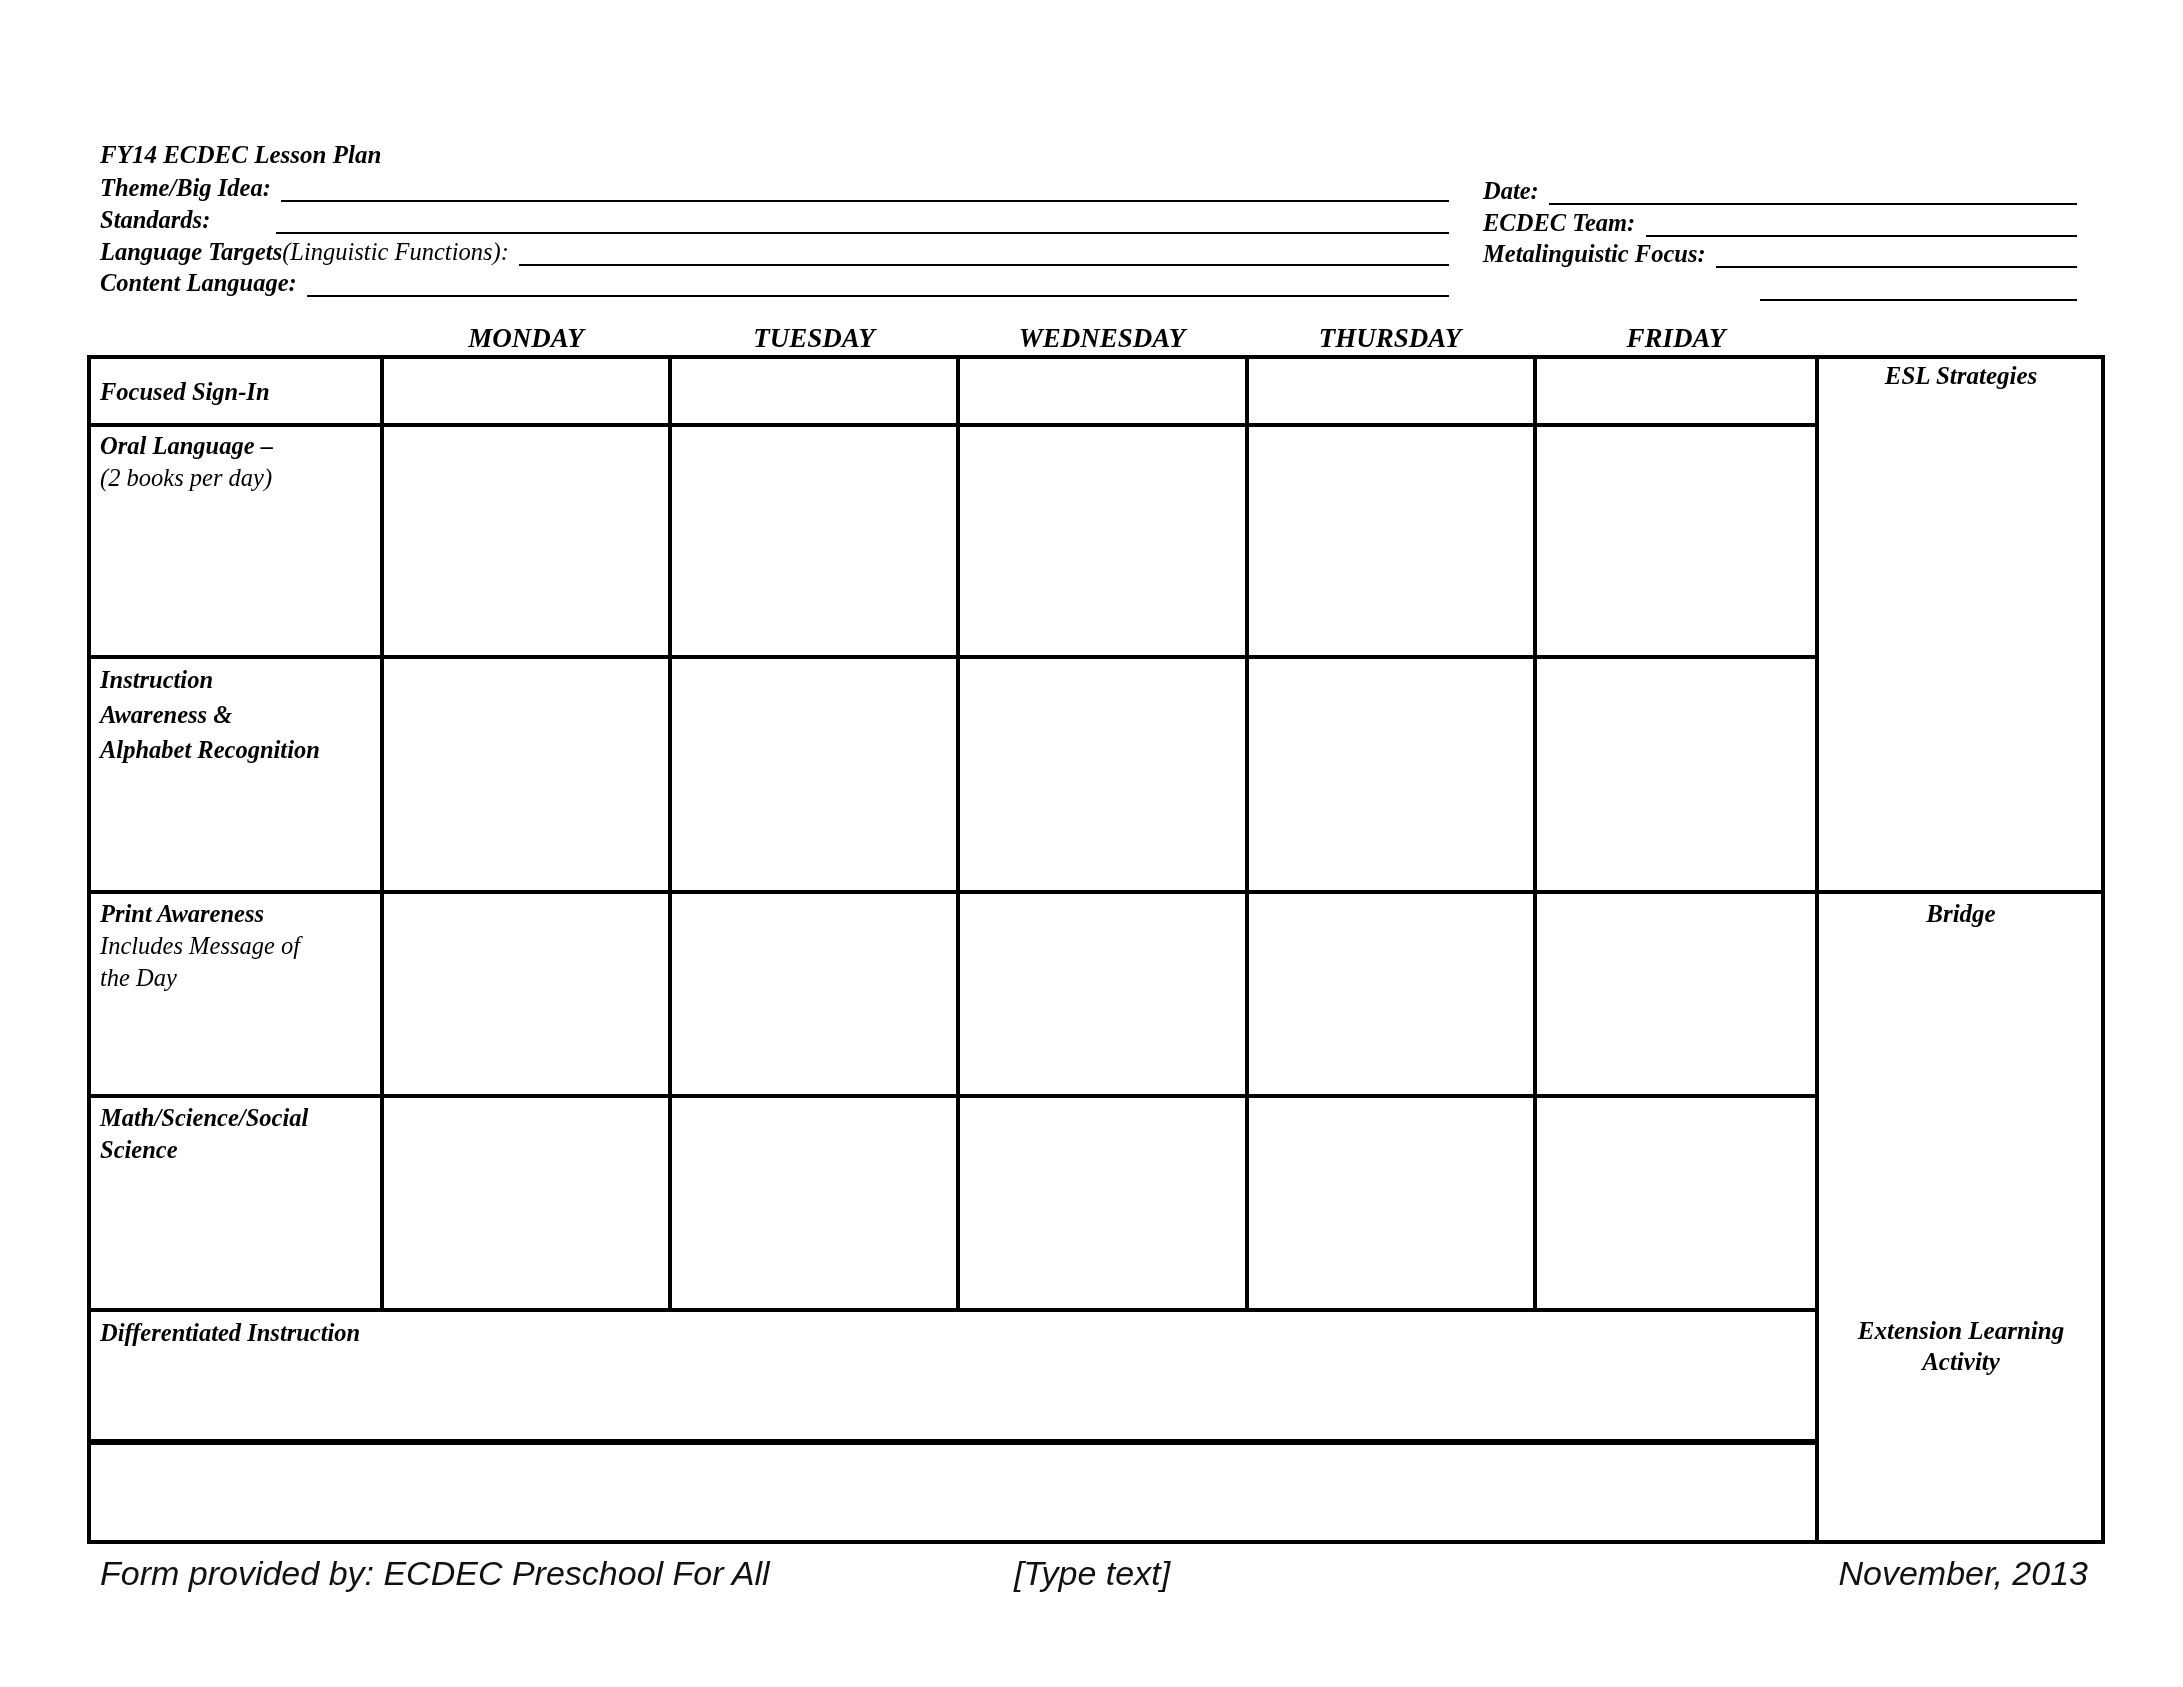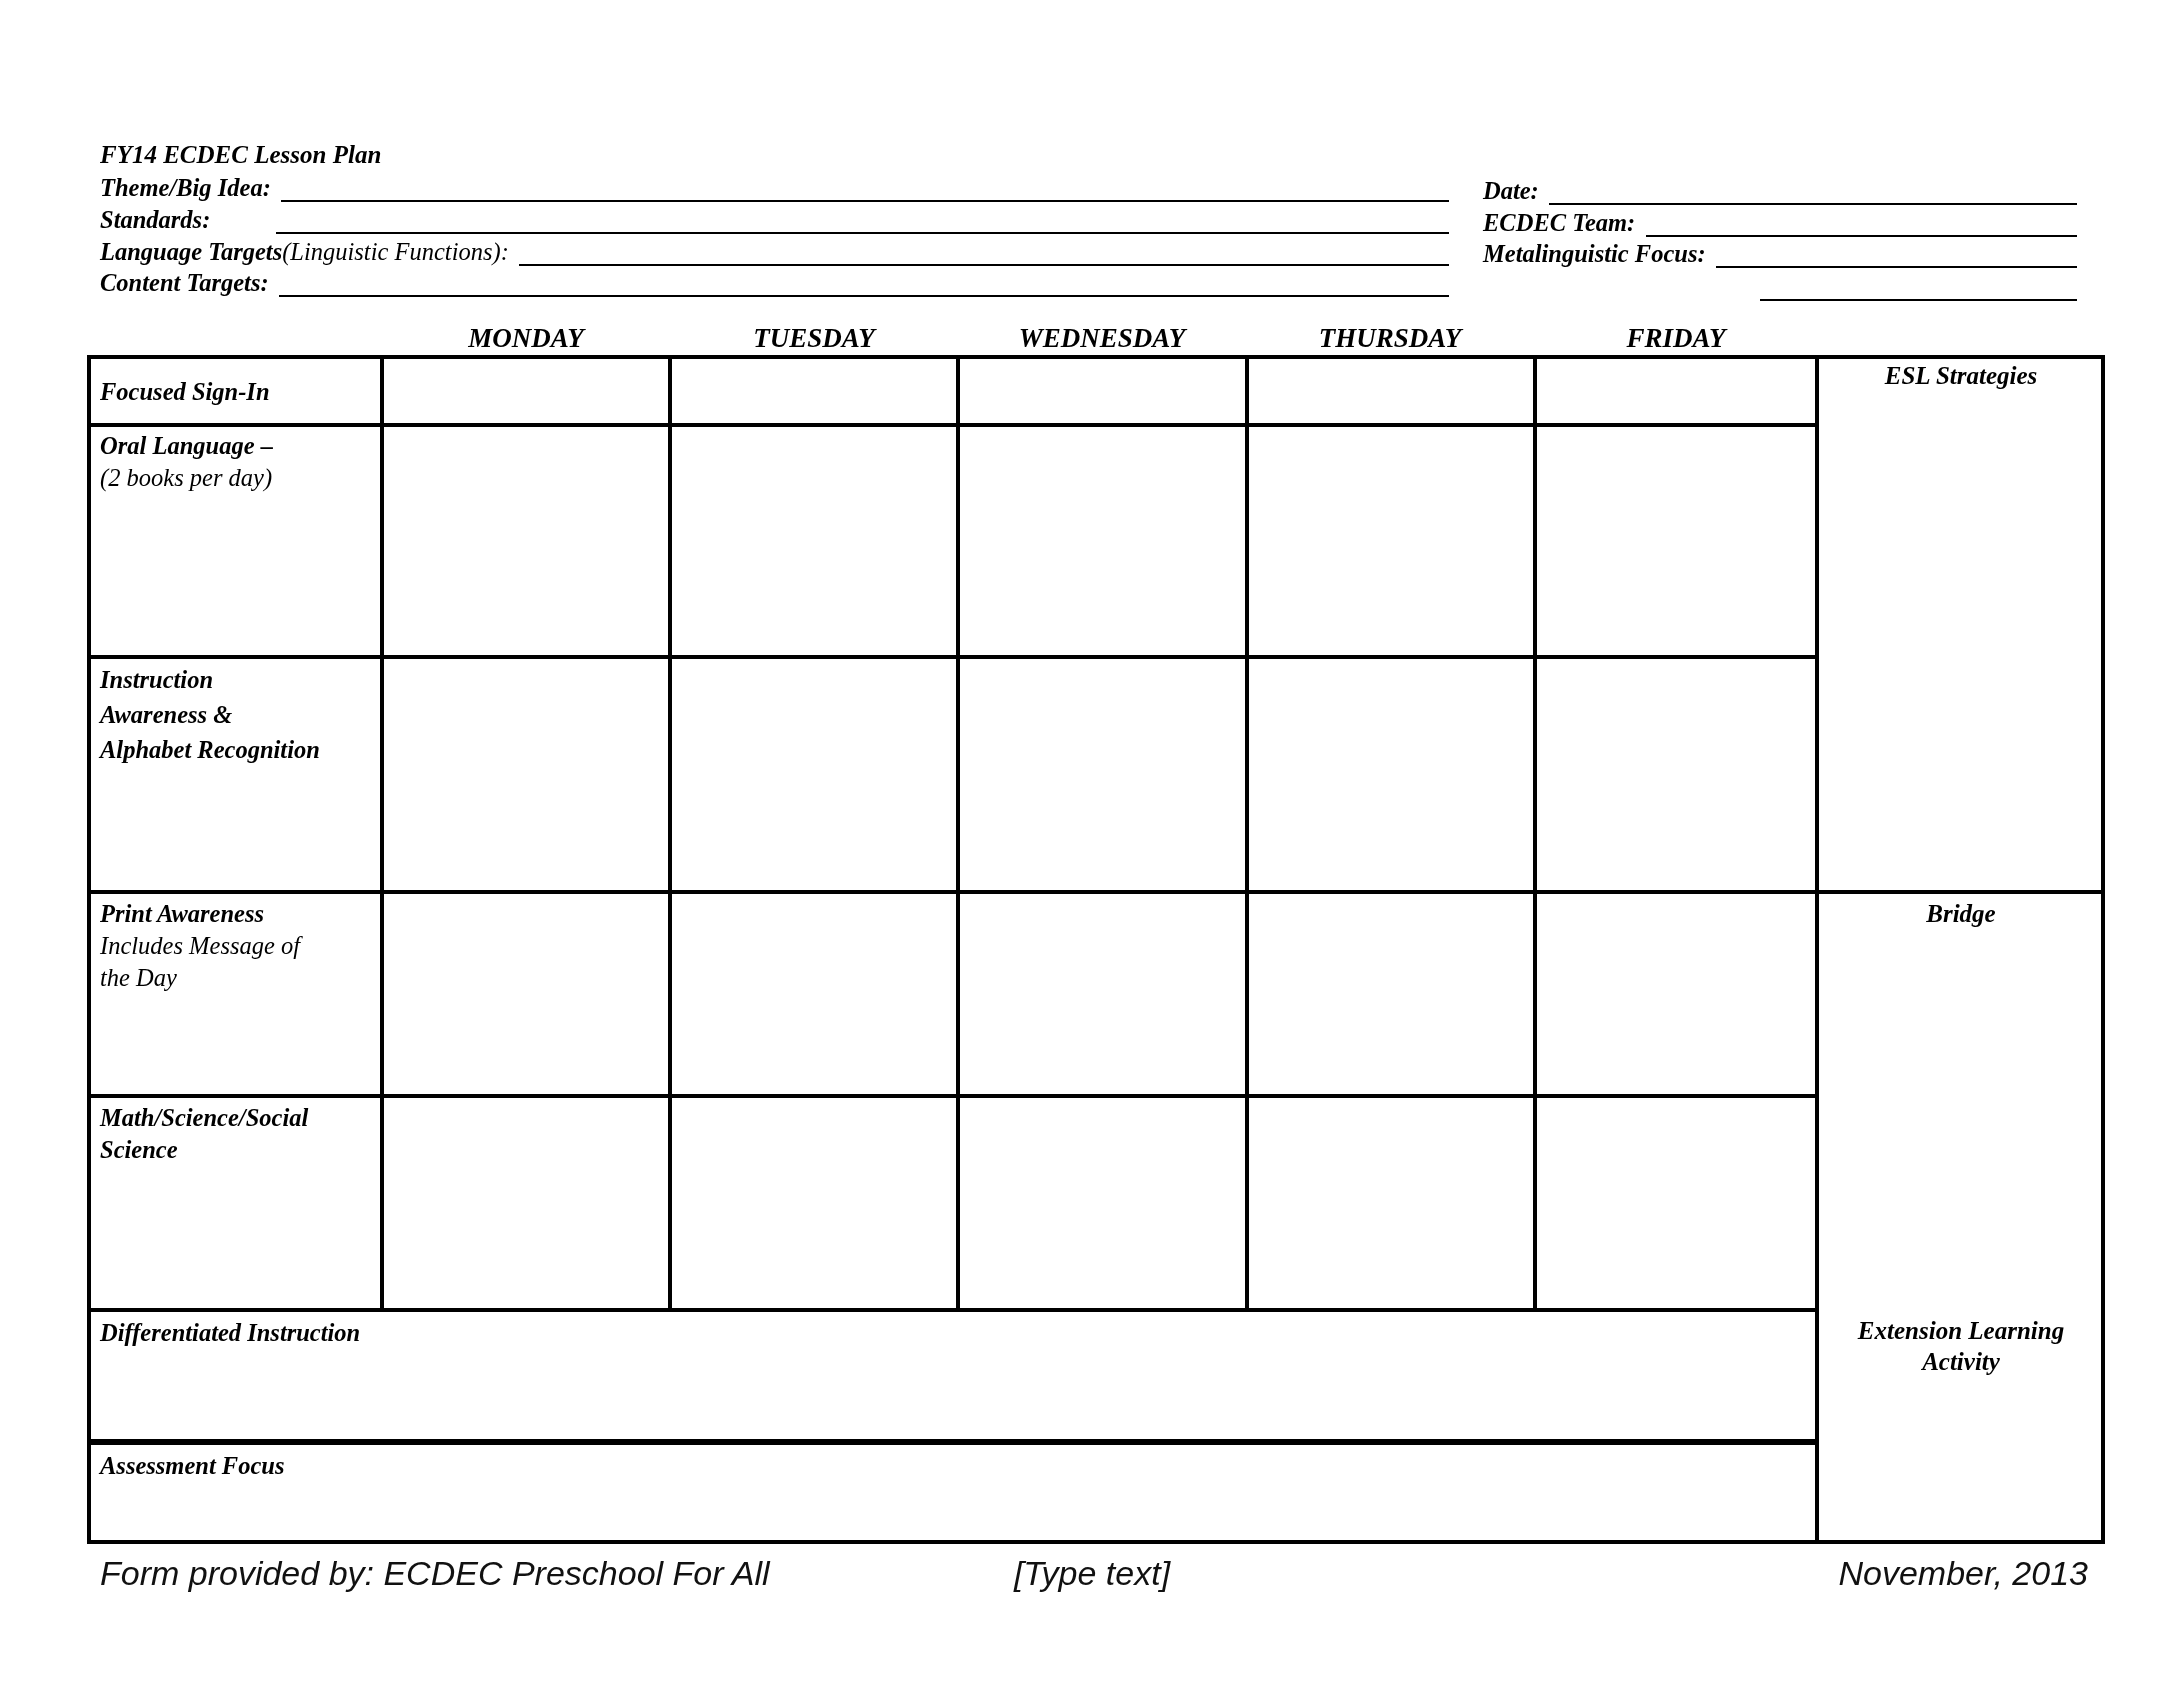--- a/index.html
+++ b/index.html
@@ -48,21 +48,21 @@
     <div class="fill" style="margin-left:66px;"></div>
   </div>
 
   <div class="hdr-row" style="left:100px;top:236px;width:1349px;">
     <span class="lbl b">Language Targets</span>
     <span class="lbl"> (Linguistic Functions):</span>
     <div class="fill"></div>
   </div>
 
   <div class="hdr-row" style="left:100px;top:267px;width:1349px;">
-    <span class="lbl b">Content Targets:</span>
+    <span class="lbl b">Content Language:</span>
     <span class="lbl"></span>
     <div class="fill"></div>
   </div>
 
   <div class="hdr-row" style="left:1483px;top:175px;width:594px;">
     <span class="lbl b">Date:</span>
     <div class="fill"></div>
   </div>
 
   <div class="hdr-row" style="left:1483px;top:207px;width:594px;">
@@ -125,23 +125,20 @@
 
   <div class="row-label" style="left:100px;top:1102px;width:266px;">
     <span class="line b">Math/Science/Social</span>
     <span class="line b">Science</span>
   </div>
 
   <div class="row-label" style="left:100px;top:1317px;width:1659px;">
     <span class="line b">Differentiated Instruction</span>
   </div>
 
-  <div class="row-label" style="left:100px;top:1450px;width:1659px;">
-    <span class="line b">Assessment Focus</span>
-  </div>
 
   <div class="side-label" style="top:360px;">ESL Strategies</div>
   <div class="side-label" style="top:898px;">Bridge</div>
   <div class="side-label" style="top:1315px;">Extension Learning Activity</div>
 
   <div class="footer" style="left:100px;top:1558px;">Form provided by: ECDEC Preschool For All</div>
   <div class="footer" style="left:0;top:1558px;width:2184px;text-align:center;">[Type text]</div>
   <div class="footer" style="right:96px;top:1558px;">November, 2013</div>
 
 <div class="grid-cell" style="left: 383px; top: 360px; width: 285px; height: 63px;"></div>

